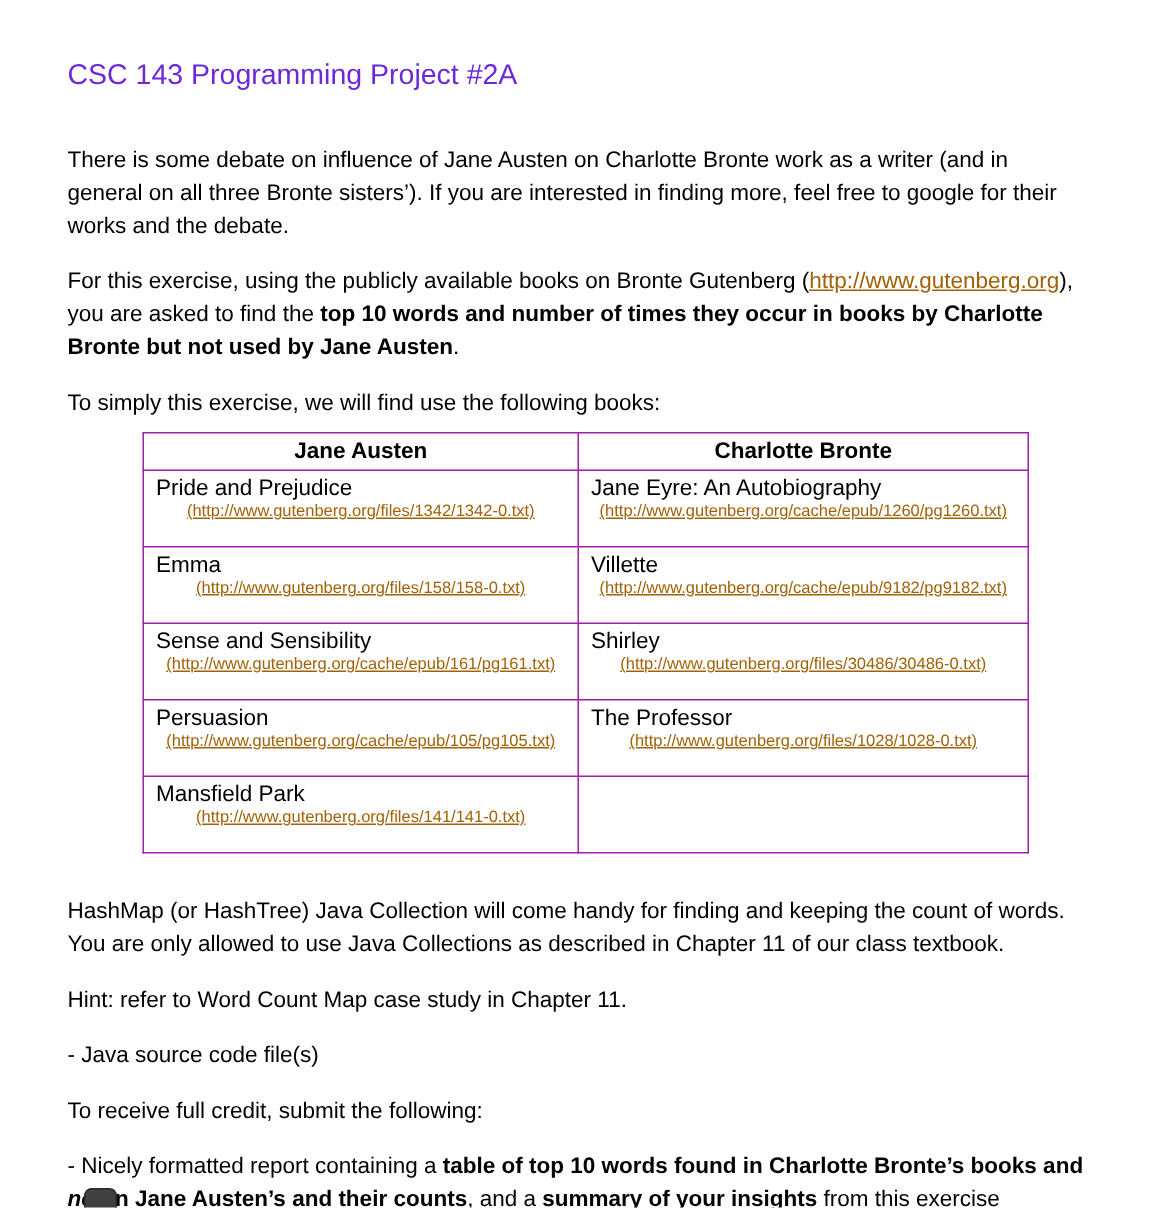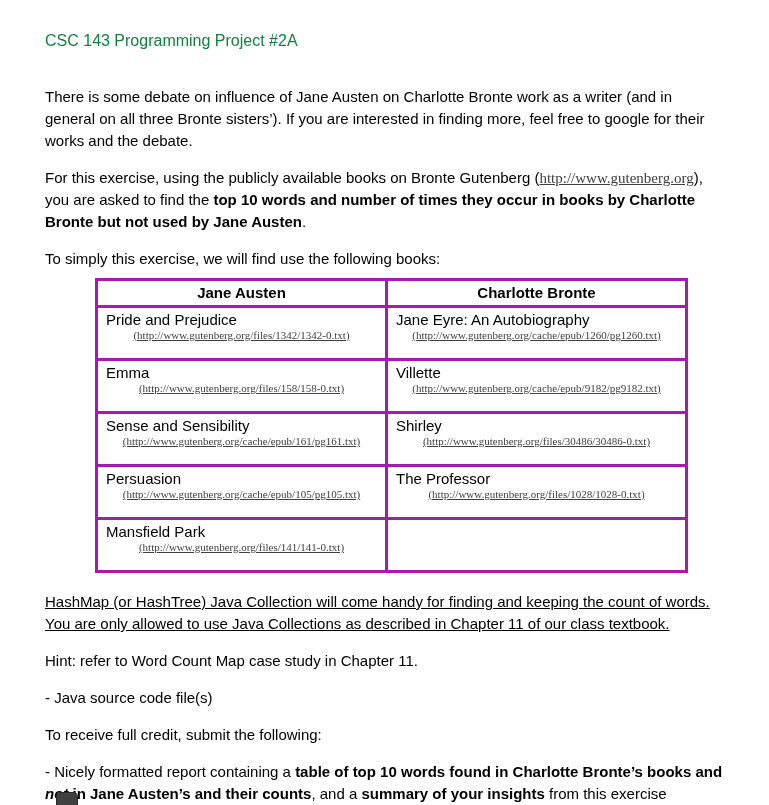--- a/index.html
+++ b/index.html
@@ -8,57 +8,56 @@
   body {
     background:#ffffff;
     font-family:"Liberation Sans", sans-serif;
     color:#000000;
     position:relative;
     overflow:hidden;
   }
   .page { padding:14px 44px 0 45px; }
 
   h1.doc-title {
-    color:#15803d;
-    font-size:16px;
+    color:#6d28d9;
+    font-size:19px;
     font-weight:400;
     line-height:26px;
-    margin-top:14px;
+    margin-top:24px;
   }
   h2.doc-subtitle {
     color:#E36C0A;
     font-size:19px;
     font-weight:400;
     line-height:25px;
     margin-top:18px;
   }
   p {
     font-size:15px;
     line-height:22px;
     margin-top:15px;
   }
   p.lead { margin-top:32px; }
-  p.after-table { margin-top:18px;text-decoration:underline; }
+  p.after-table { margin-top:28px; }
   a.inline-link, a.book-link {
-    color:#404040;
+    color:#a16207;
     text-decoration:underline;
     cursor:pointer;
-    font-family:Liberation Serif, serif;
   }
   strong { font-weight:bold; }
   .bold-italic { font-weight:bold; font-style:italic; }
 
   table.books {
     border-collapse:collapse;
     margin:8px 0 0 50px;
     width:590px;
     table-layout:fixed;
   }
   table.books th, table.books td {
-    border:3px solid #a21caf;
+    border:1px solid #a21caf;
   }
   table.books th {
     font-size:15px;
     font-weight:bold;
     text-align:center;
     padding:2px 4px;
     line-height:20px;
   }
   table.books col.col-austen { width:290px; }
   table.books col.col-bronte { width:300px; }

